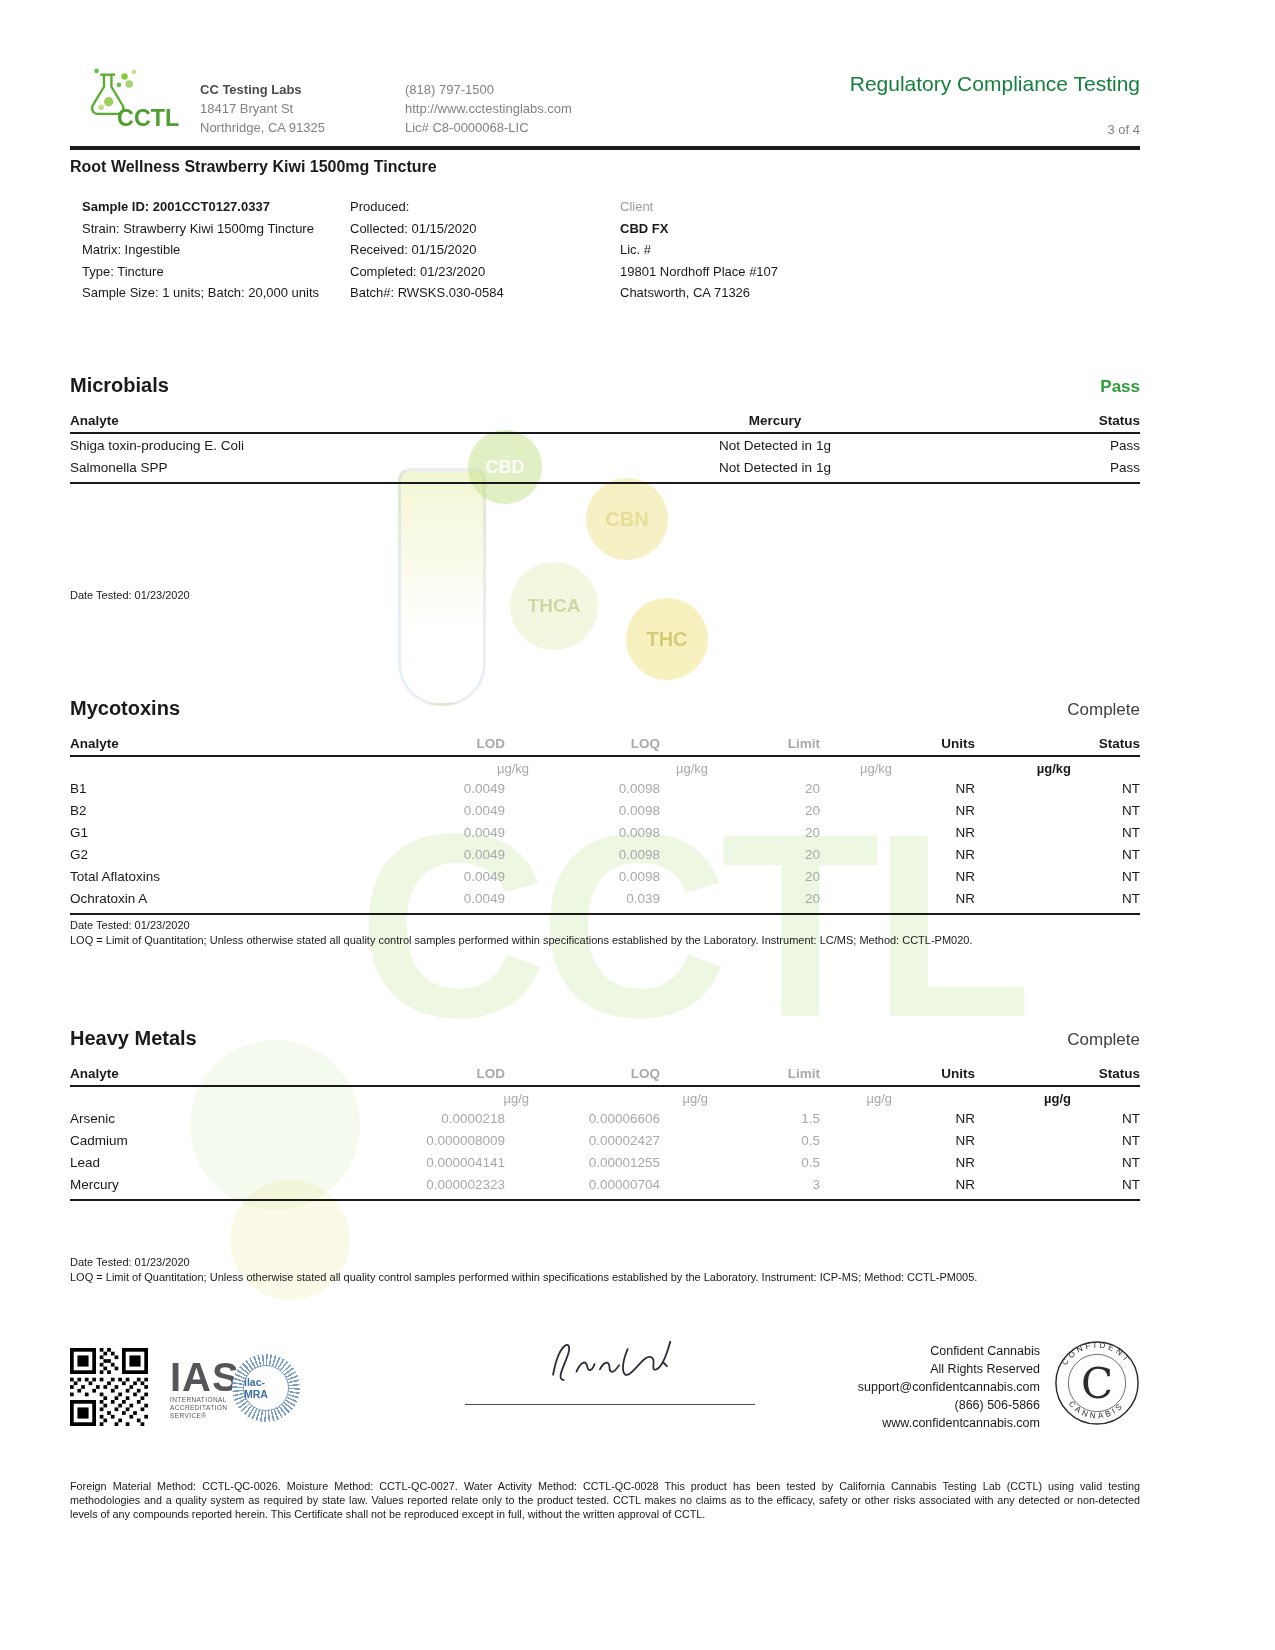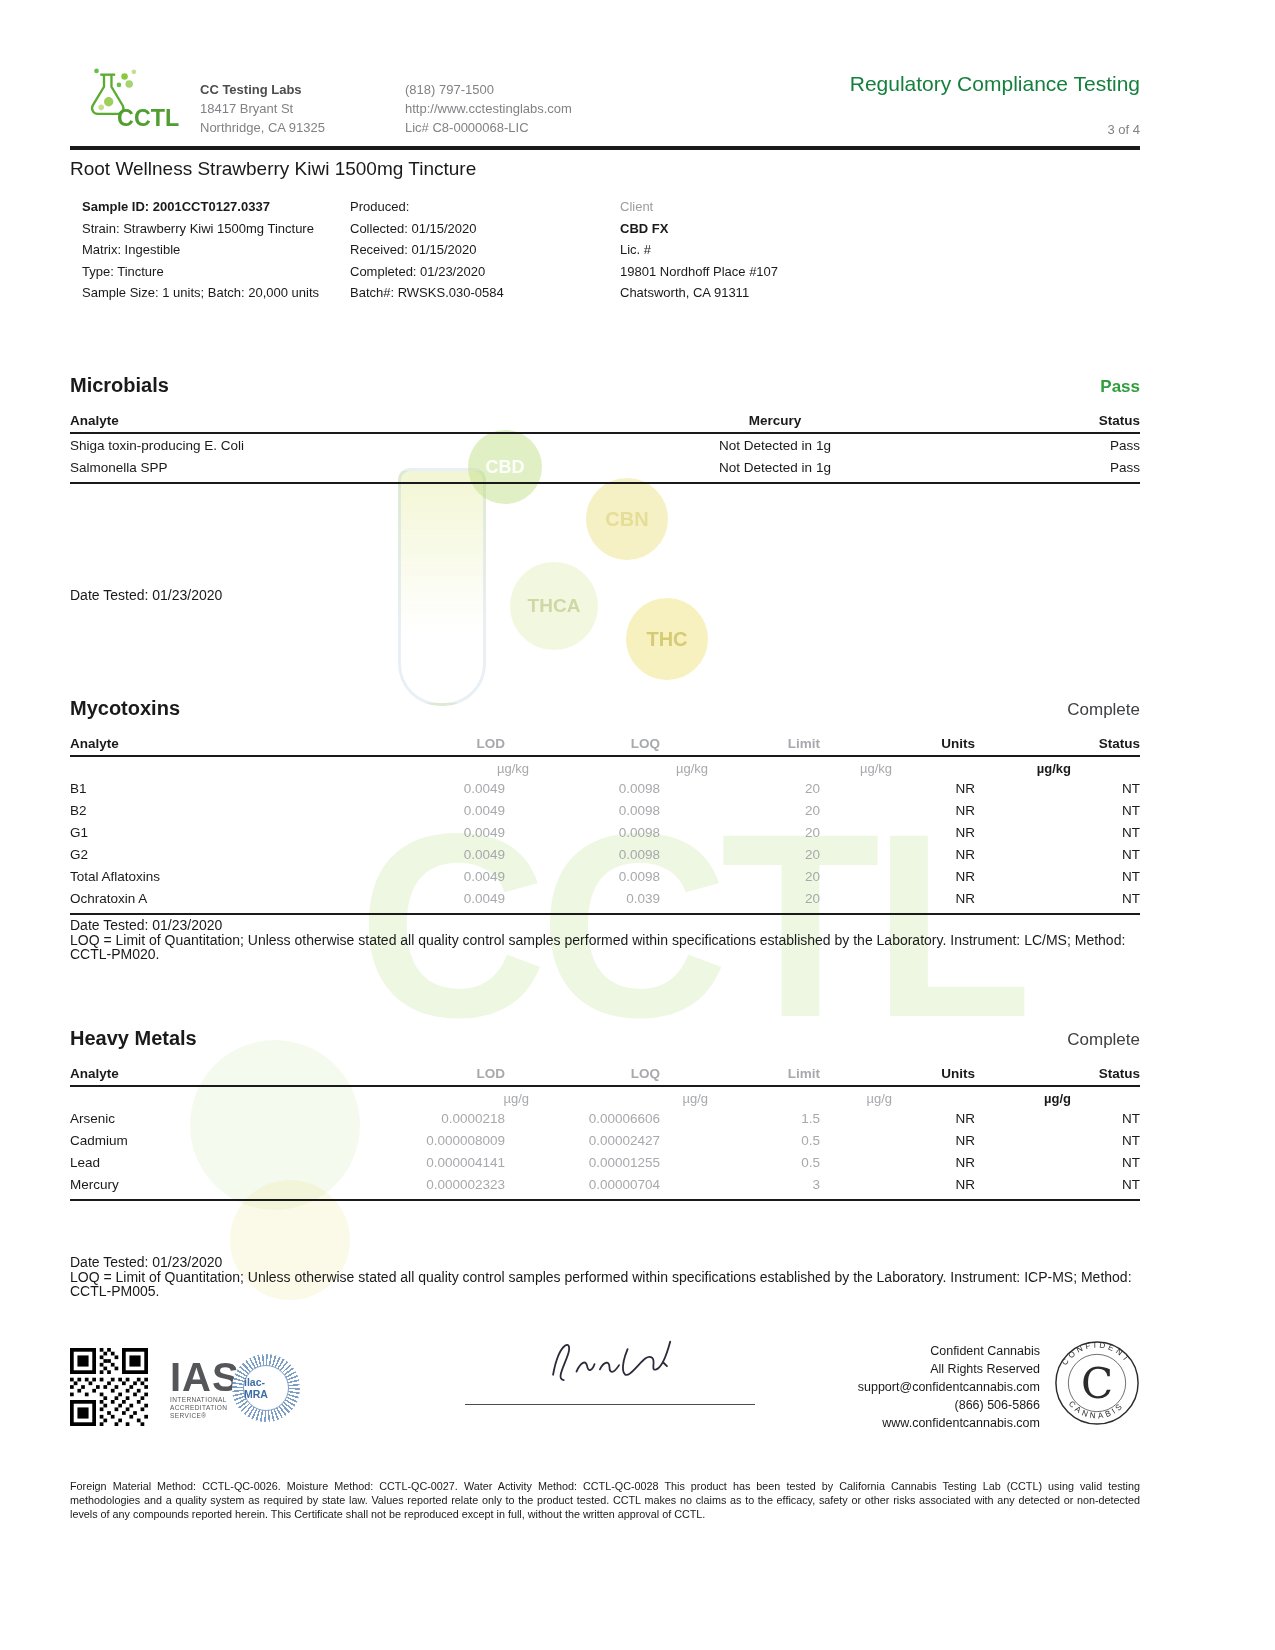--- a/index.html
+++ b/index.html
@@ -31,21 +31,21 @@
   .content { position:absolute; inset:0; z-index:1; }
 
   
   .logo { left:76px; top:66px; }
   .lab-block { left:200px; top:80px; font-size:13px; line-height:19px; color:#808285; }
   .lab-name { font-weight:bold; color:#4d4d4f; }
   .contact-block { left:405px; top:80px; font-size:13px; line-height:19px; color:#808285; }
   .report-type { right:135px; top:72px; font-size:21px; color:#15803d; text-align:center; }
   .page-num { right:135px; top:122px; font-size:13px; color:#808285; text-align:right; }
   .rule { left:70px; top:146px; width:1070px; height:4px; background:#1a1a1a; }
-  .title { left:70px; top:158px; font-size:19px; font-weight:normal; }
+  .title { left:70px; top:158px; font-size:16px; font-weight:bold; }
 
   
   .sample { left:70px; top:196px; width:1070px; height:110px; font-size:13px; line-height:21.5px; }
   .s-col { position:absolute; top:0;margin-left:12px; }
   .s-col1 { left:0; } .s-col2 { left:268px; } .s-col3 { left:538px; }
   .client-label { color:#9b9da0; }
 
   
   .sec { left:70px; width:1070px; }
   .sec-micro { top:330px; } .sec-myco { top:653px; } .sec-hm { top:983px; }
@@ -57,21 +57,21 @@
   .t3, .t6 { display:flex; width:1070px; }
   .t-head { border-bottom:2px solid #1a1a1a; padding-bottom:4px; font-size:13.5px; }
   .t-units { padding:4px 0 1px 0; font-size:13px;gap:24px; }
   .t-row { padding:3.5px 0; font-size:13.5px; }
   .t-last { border-bottom:2px solid #1a1a1a; padding-bottom:7px; }
 
   .mc1 { width:420px; } .mc2 { width:570px; text-align:center; } .mc3 { flex:1; text-align:right; }
   .c1 { width:250px; } .c2 { width:185px; text-align:right; } .c3 { width:155px; text-align:right; }
   .c4 { width:160px; text-align:right; } .c5 { width:155px; text-align:right; } .c6 { flex:1; text-align:right; }
 
-  .note-block { left:70px; width:1070px; font-size:14px; line-height:14.5px; color:#1a1a1a; }
+  .note-block { left:70px; width:1070px; font-size:11px; line-height:14.5px; color:#1a1a1a; }
   .micro-note { top:588px; } .myco-note { top:918px; } .hm-note { top:1255px; }
 
   
   .footer { left:70px; top:1338px; width:1070px; height:128px; }
   .qr { position:absolute; left:0; top:10px; }
   .ias { position:absolute; left:100px; top:20px; width:78px; }
   .ias-text { font-size:40px; font-weight:bold; color:#55565a; line-height:38px; letter-spacing:1px; }
   .ias-sub { font-size:6.5px; color:#55565a; letter-spacing:0.4px; width:72px; line-height:8px; }
   .ilac { position:absolute; left:162px; top:16px; width:68px; height:68px; border-radius:50%;
           background:repeating-conic-gradient(#7d9fc6 0deg 3deg, #ffffff 3deg 7.5deg);
@@ -153,21 +153,21 @@
       <div>Collected: 01/15/2020</div>
       <div>Received: 01/15/2020</div>
       <div>Completed: 01/23/2020</div>
       <div>Batch#: RWSKS.030-0584</div>
     </div>
     <div class="s-col s-col3">
       <div class="client-label">Client</div>
       <div class="b">CBD FX</div>
       <div>Lic. #</div>
       <div>19801 Nordhoff Place #107</div>
-      <div>Chatsworth, CA 91311</div>
+      <div>Chatsworth, CA 71326</div>
     </div>
   </div>
 
   <section class="abs sec sec-micro">
     <div class="sec-head">
       <h2>Microbials</h2>
       <span class="status-pass">Pass</span>
     </div>
     <div class="t3 t-head">
       <span class="mc1 b">Analyte</span>

